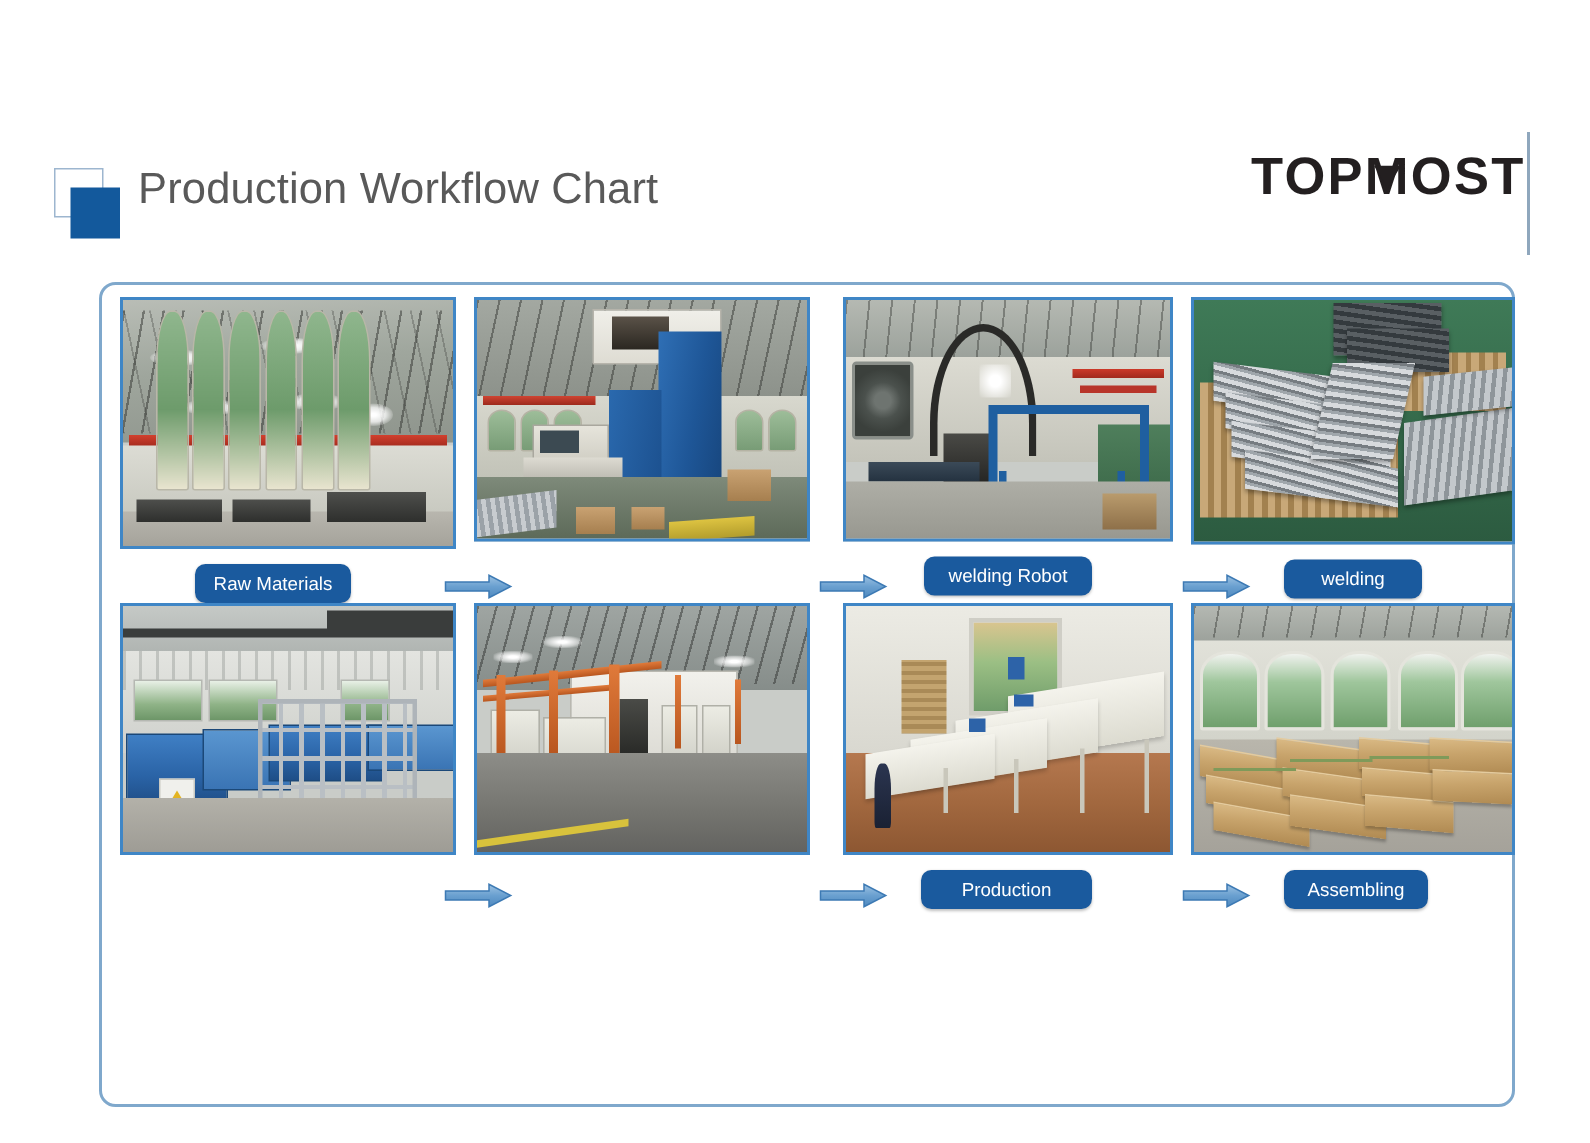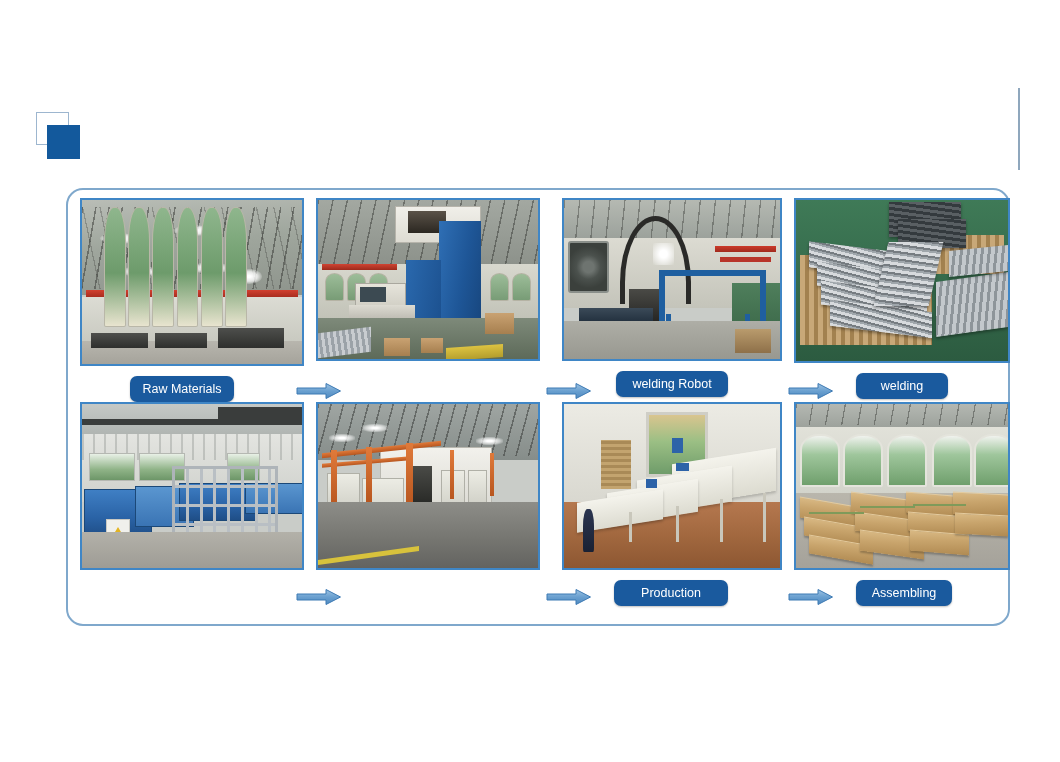--- a/index.html
+++ b/index.html
@@ -75,23 +75,23 @@
     position: absolute;
     left: 1018px; top: 88px;
     width: 1.6px; height: 82px;
     background: #8fa7bd;
   }
 
   
   .flow-frame {
     position: absolute;
     left: 66px; top: 188px;
-    width: 944px; height: 438px;
+    width: 944px; height: 550px;
     border: 2px solid #7fa8cc;
-    border-radius: 17px;
+    border-radius: 11px;
     box-sizing: border-box;
     background: #fff;
   }
 
   .row {
     position: absolute;
     left: 0;
     width: 944px;
   }
   .row-1 { top: 8px; }
@@ -505,21 +505,25 @@
 </head>
 <body>
 
 <div class="header">
 
   <div class="logo-mark">
     <div class="sq-outline"></div>
     <div class="sq-solid"></div>
   </div>
 
-
+  <div class="page-title">Production Workflow Chart</div>
+
+  <div class="brand">
+    <span>TOP</span><span class="m-wrap"><span>M</span><span class="m-tri"></span></span><span>OST</span>
+  </div>
   <div class="brand-divider"></div>
 </div>
 
 <div class="flow-frame">
 
   <div class="row row-1">
 
     <div class="stage" style="left:12px;">
       <div class="photo p-raw" style="width:224px;height:168px;">
         <div class="inner">

